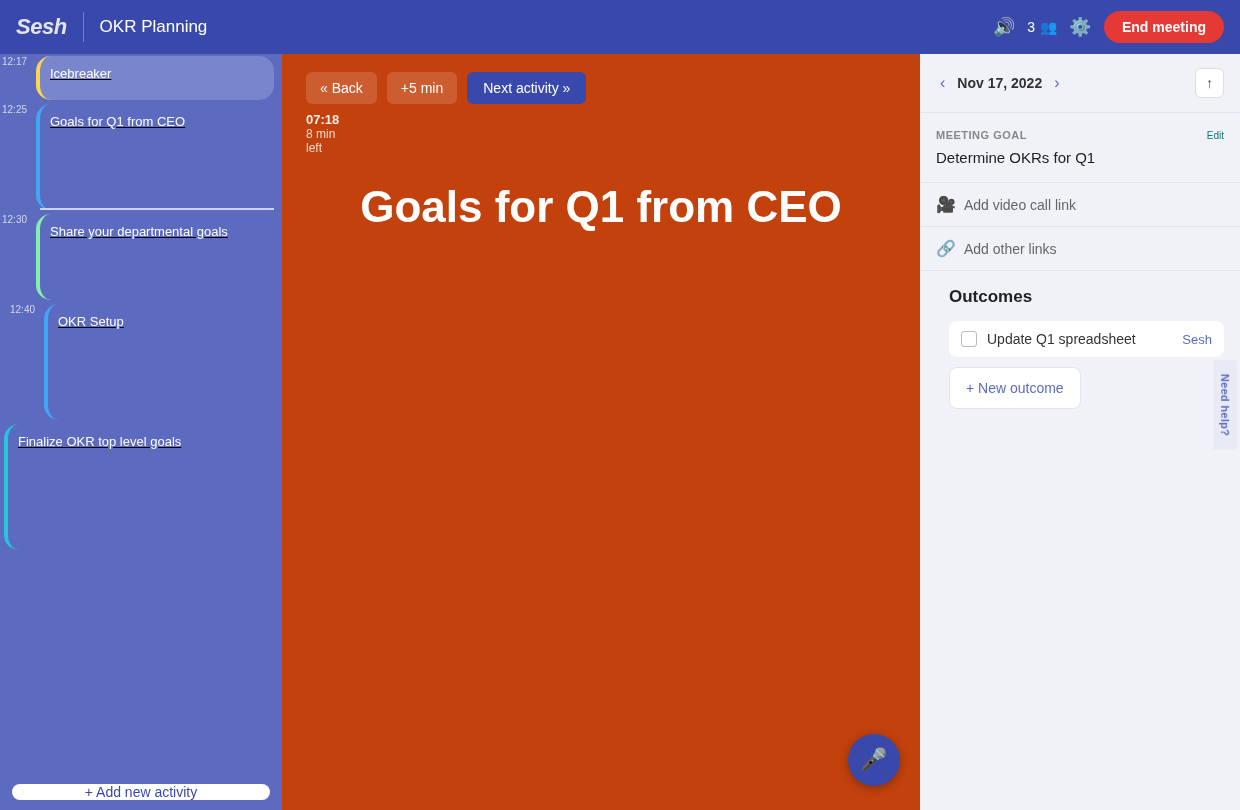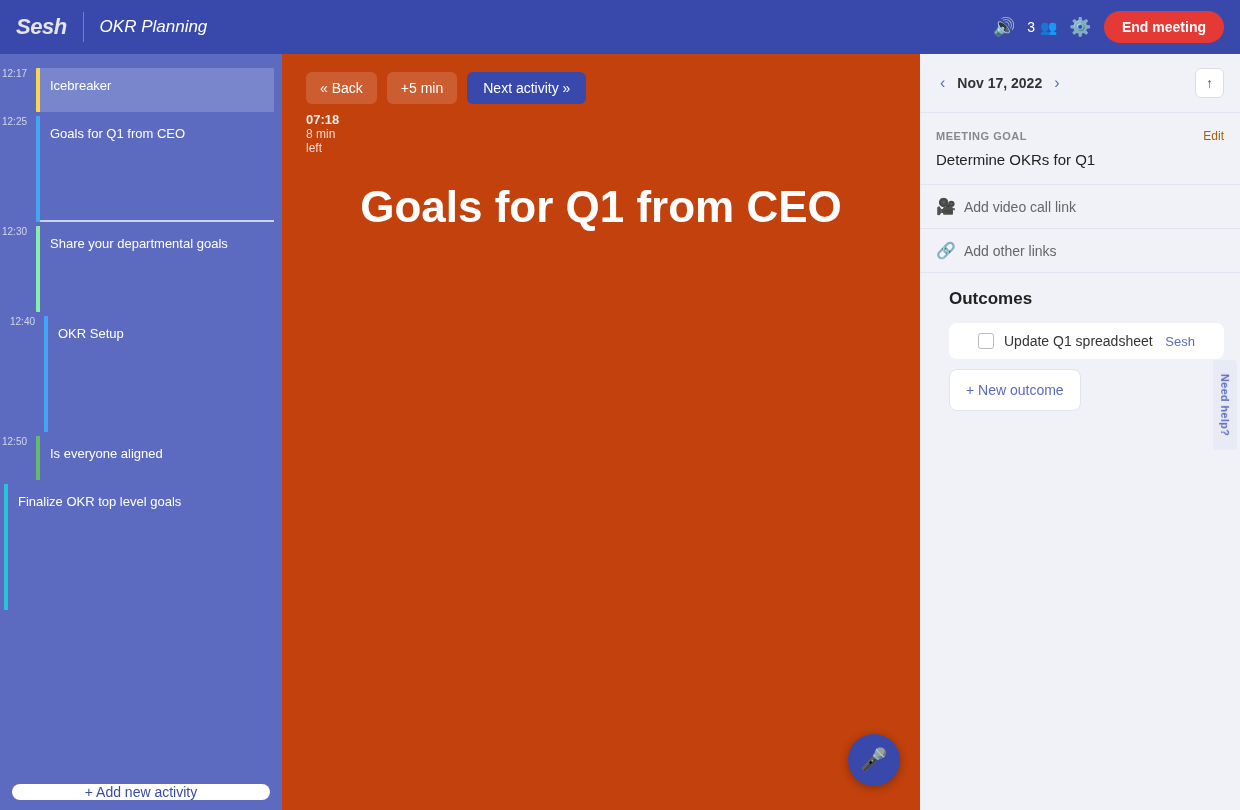--- a/index.html
+++ b/index.html
@@ -7,36 +7,36 @@
 
     
     .header {
       display: flex; align-items: center;
       background: #3949ab; height: 54px;
       padding: 0 16px; gap: 16px;
       position: relative; z-index: 10;
     }
     .logo { color: #e5e5e5; font-size: 22px; font-weight: 700; letter-spacing: -0.5px; font-style: italic; }
     .divider-v { width: 1px; height: 30px; background: rgba(255,255,255,0.3); }
-    .meeting-title { color: white; font-size: 17px; font-weight: 500; flex: 1; font-style: italic; }
+    .meeting-title { color: white; font-size: 17px; font-weight: 500; flex: 1; }
     .header-right { display: flex; align-items: center; gap: 12px; margin-left: auto; }
     .icon-btn { background: none; border: none; color: white; cursor: pointer; font-size: 18px; display: flex; align-items: center; gap: 4px; }
     .participants-btn { display: flex; align-items: center; gap: 5px; color: white; font-size: 14px; cursor: pointer; background: none; border: none; }
     .end-meeting-btn { background: #e53935; color: white; border: none; border-radius: 20px; padding: 8px 18px; font-size: 14px; font-weight: 600; cursor: pointer; }
 
     
     .main-layout { display: flex; height: calc(810px - 54px); }
 
     
     .sidebar { width: 282px; background: #5c6bc0; display: flex; flex-direction: column; overflow: hidden; position: relative; }
-    .timeline { flex: 1; overflow-y: auto; padding: 0; position: relative; margin-top: 12px; }
+    .timeline { flex: 1; overflow-y: auto; padding: 0; position: relative; }
     .timeline::-webkit-scrollbar { display: none; }
     .time-label { font-size: 10px; color: rgba(255,255,255,0.7); width: 32px; padding-top: 2px; flex-shrink: 0; padding-left: 2px; }
 
-    .agenda-item { flex: 1; margin: 2px 8px 2px 4px; border-radius: 1px; padding: 8px 10px; cursor: pointer; position: relative; min-height: 44px; }
+    .agenda-item { flex: 1; margin: 2px 8px 2px 4px; border-radius: 15px; padding: 8px 10px; cursor: pointer; position: relative; min-height: 44px; text-decoration: underline; }
     .agenda-item.active { background: #7986cb; border-left: 4px solid #ffd54f; }
     .agenda-item.blue { background: #5c6bc0; border-left: 4px solid #42a5f5; }
     .agenda-item.orange { background: #5c6bc0; border-left: 4px solid #86efac; }
     .agenda-item.green { background: #5c6bc0; border-left: 4px solid #66bb6a; }
     .agenda-item.teal { background: #5c6bc0; border-left: 4px solid #26c6da; }
     .agenda-item-title { color: white; font-size: 13px; font-weight: 500; }
 
     .add-activity-btn {
       margin: 10px 12px; border-radius: 8px; background: white;
       border: none; cursor: pointer;
@@ -60,30 +60,30 @@
 
     .date-nav { display: flex; align-items: center; justify-content: space-between; padding: 14px 16px; border-bottom: 1px solid #e0e4f0; }
     .date-nav-inner { display: flex; align-items: center; gap: 8px; }
     .date-nav-btn { background: none; border: none; cursor: pointer; color: #5c6bc0; font-size: 16px; padding: 4px; }
     .date-text { font-size: 14px; font-weight: 600; color: #333; }
     .export-btn { background: white; border: 1px solid #ddd; border-radius: 6px; padding: 6px 10px; cursor: pointer; color: #555; font-size: 14px; }
 
     .meeting-goal-section { padding: 16px; border-bottom: 1px solid #e0e4f0; }
     .meeting-goal-header { display: flex; justify-content: space-between; align-items: center; margin-bottom: 8px; }
     .meeting-goal-label { font-size: 11px; font-weight: 700; color: #888; letter-spacing: 0.5px; text-transform: uppercase; }
-    .edit-link { color: #a16207; font-size: 12px; cursor: pointer; background: none; border: none; }
+    .edit-link { color: #0f766e; font-size: 10px; cursor: pointer; background: none; border: none; }
     .meeting-goal-text { font-size: 15px; color: #222; font-weight: 400; }
 
     .add-link-row { display: flex; align-items: center; gap: 8px; padding: 12px 16px; border-bottom: 1px solid #e0e4f0; cursor: pointer; color: #666; font-size: 14px; }
     .add-link-icon { color: #888; font-size: 16px; }
 
     .outcomes-section { padding: 16px; flex: 1; margin-left: 13px; }
     .outcomes-title { font-size: 17px; font-weight: 700; color: #222; margin-bottom: 14px; }
 
-    .outcome-row { display: flex; align-items: center; gap: 10px; padding: 10px 29px; background: white; border-radius: 8px; margin-bottom: 10px; }
+    .outcome-row { display: flex; align-items: center; gap: 10px; padding: 10px 12px; background: white; border-radius: 8px; margin-bottom: 10px; }
     .outcome-checkbox { width: 16px; height: 16px; border: 1.5px solid #bbb; border-radius: 3px; flex-shrink: 0; cursor: pointer; }
     .outcome-text { flex: 1; font-size: 14px; color: #333; }
     .outcome-assignee { font-size: 13px; color: #5c6bc0; font-weight: 500; }
 
     .new-outcome-btn { display: flex; align-items: center; gap: 6px; background: white; border: 1.5px solid #e0e4f0; border-radius: 8px; padding: 12px 16px; cursor: pointer; color: #5c6bc0; font-size: 14px; font-weight: 500; margin-top: 10px; }
 
     
     .need-help-tab {
       position: fixed; right: -28px; top: 50%; transform: translateY(-50%) rotate(90deg);
       background: #e8eaf6; color: #5c6bc0; font-size: 11px; font-weight: 600;
@@ -149,26 +149,20 @@
         </div>
       </div>
 
       <div class="timeline-row tall" style="min-height:120px;padding-left:8px;">
         <div class="time-label">12:40</div>
         <div class="agenda-item blue">
           <span class="agenda-item-title">OKR Setup</span>
         </div>
       </div>
 
-      <div class="timeline-row short">
-        <div class="time-label">12:50</div>
-        <div class="agenda-item green">
-          <span class="agenda-item-title">Is everyone aligned</span>
-        </div>
-      </div>
 
       <div class="timeline-row tall" style="min-height:130px;">
         <div class="agenda-item teal">
           <span class="agenda-item-title">Finalize OKR top level goals</span>
         </div>
       </div>
     </div>
 
     <button class="add-activity-btn">+ Add new activity</button>
   </aside>

